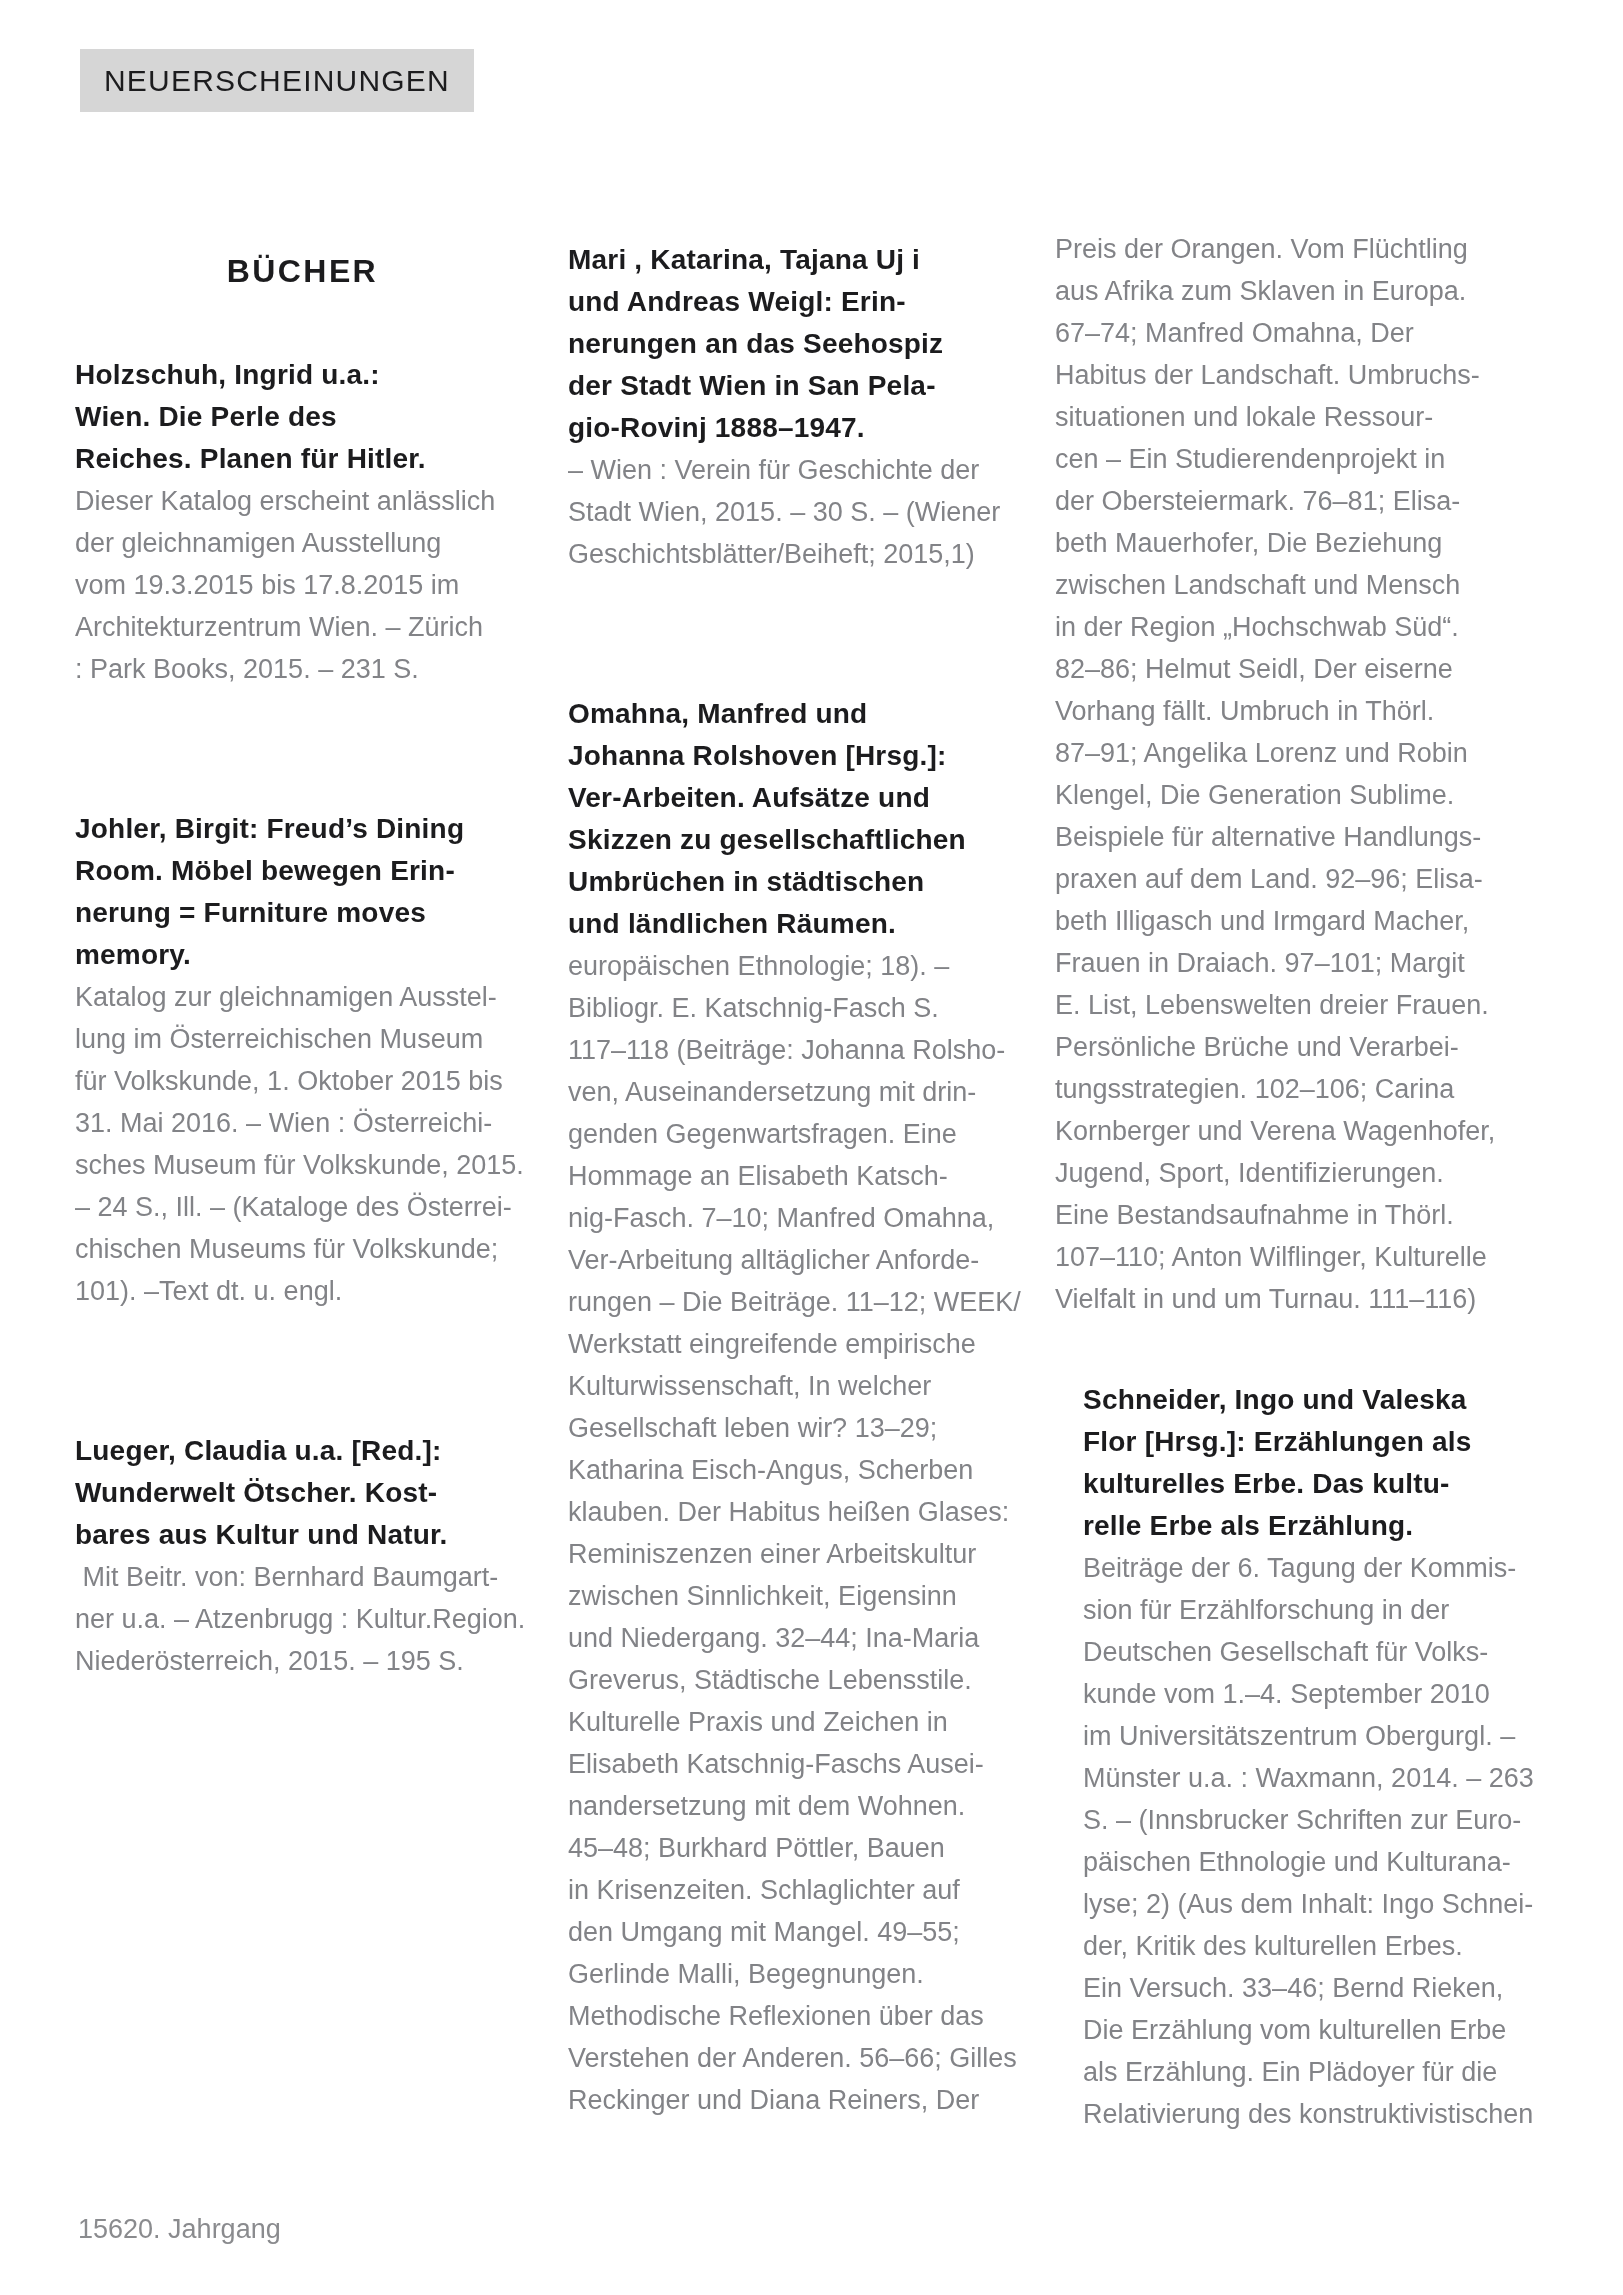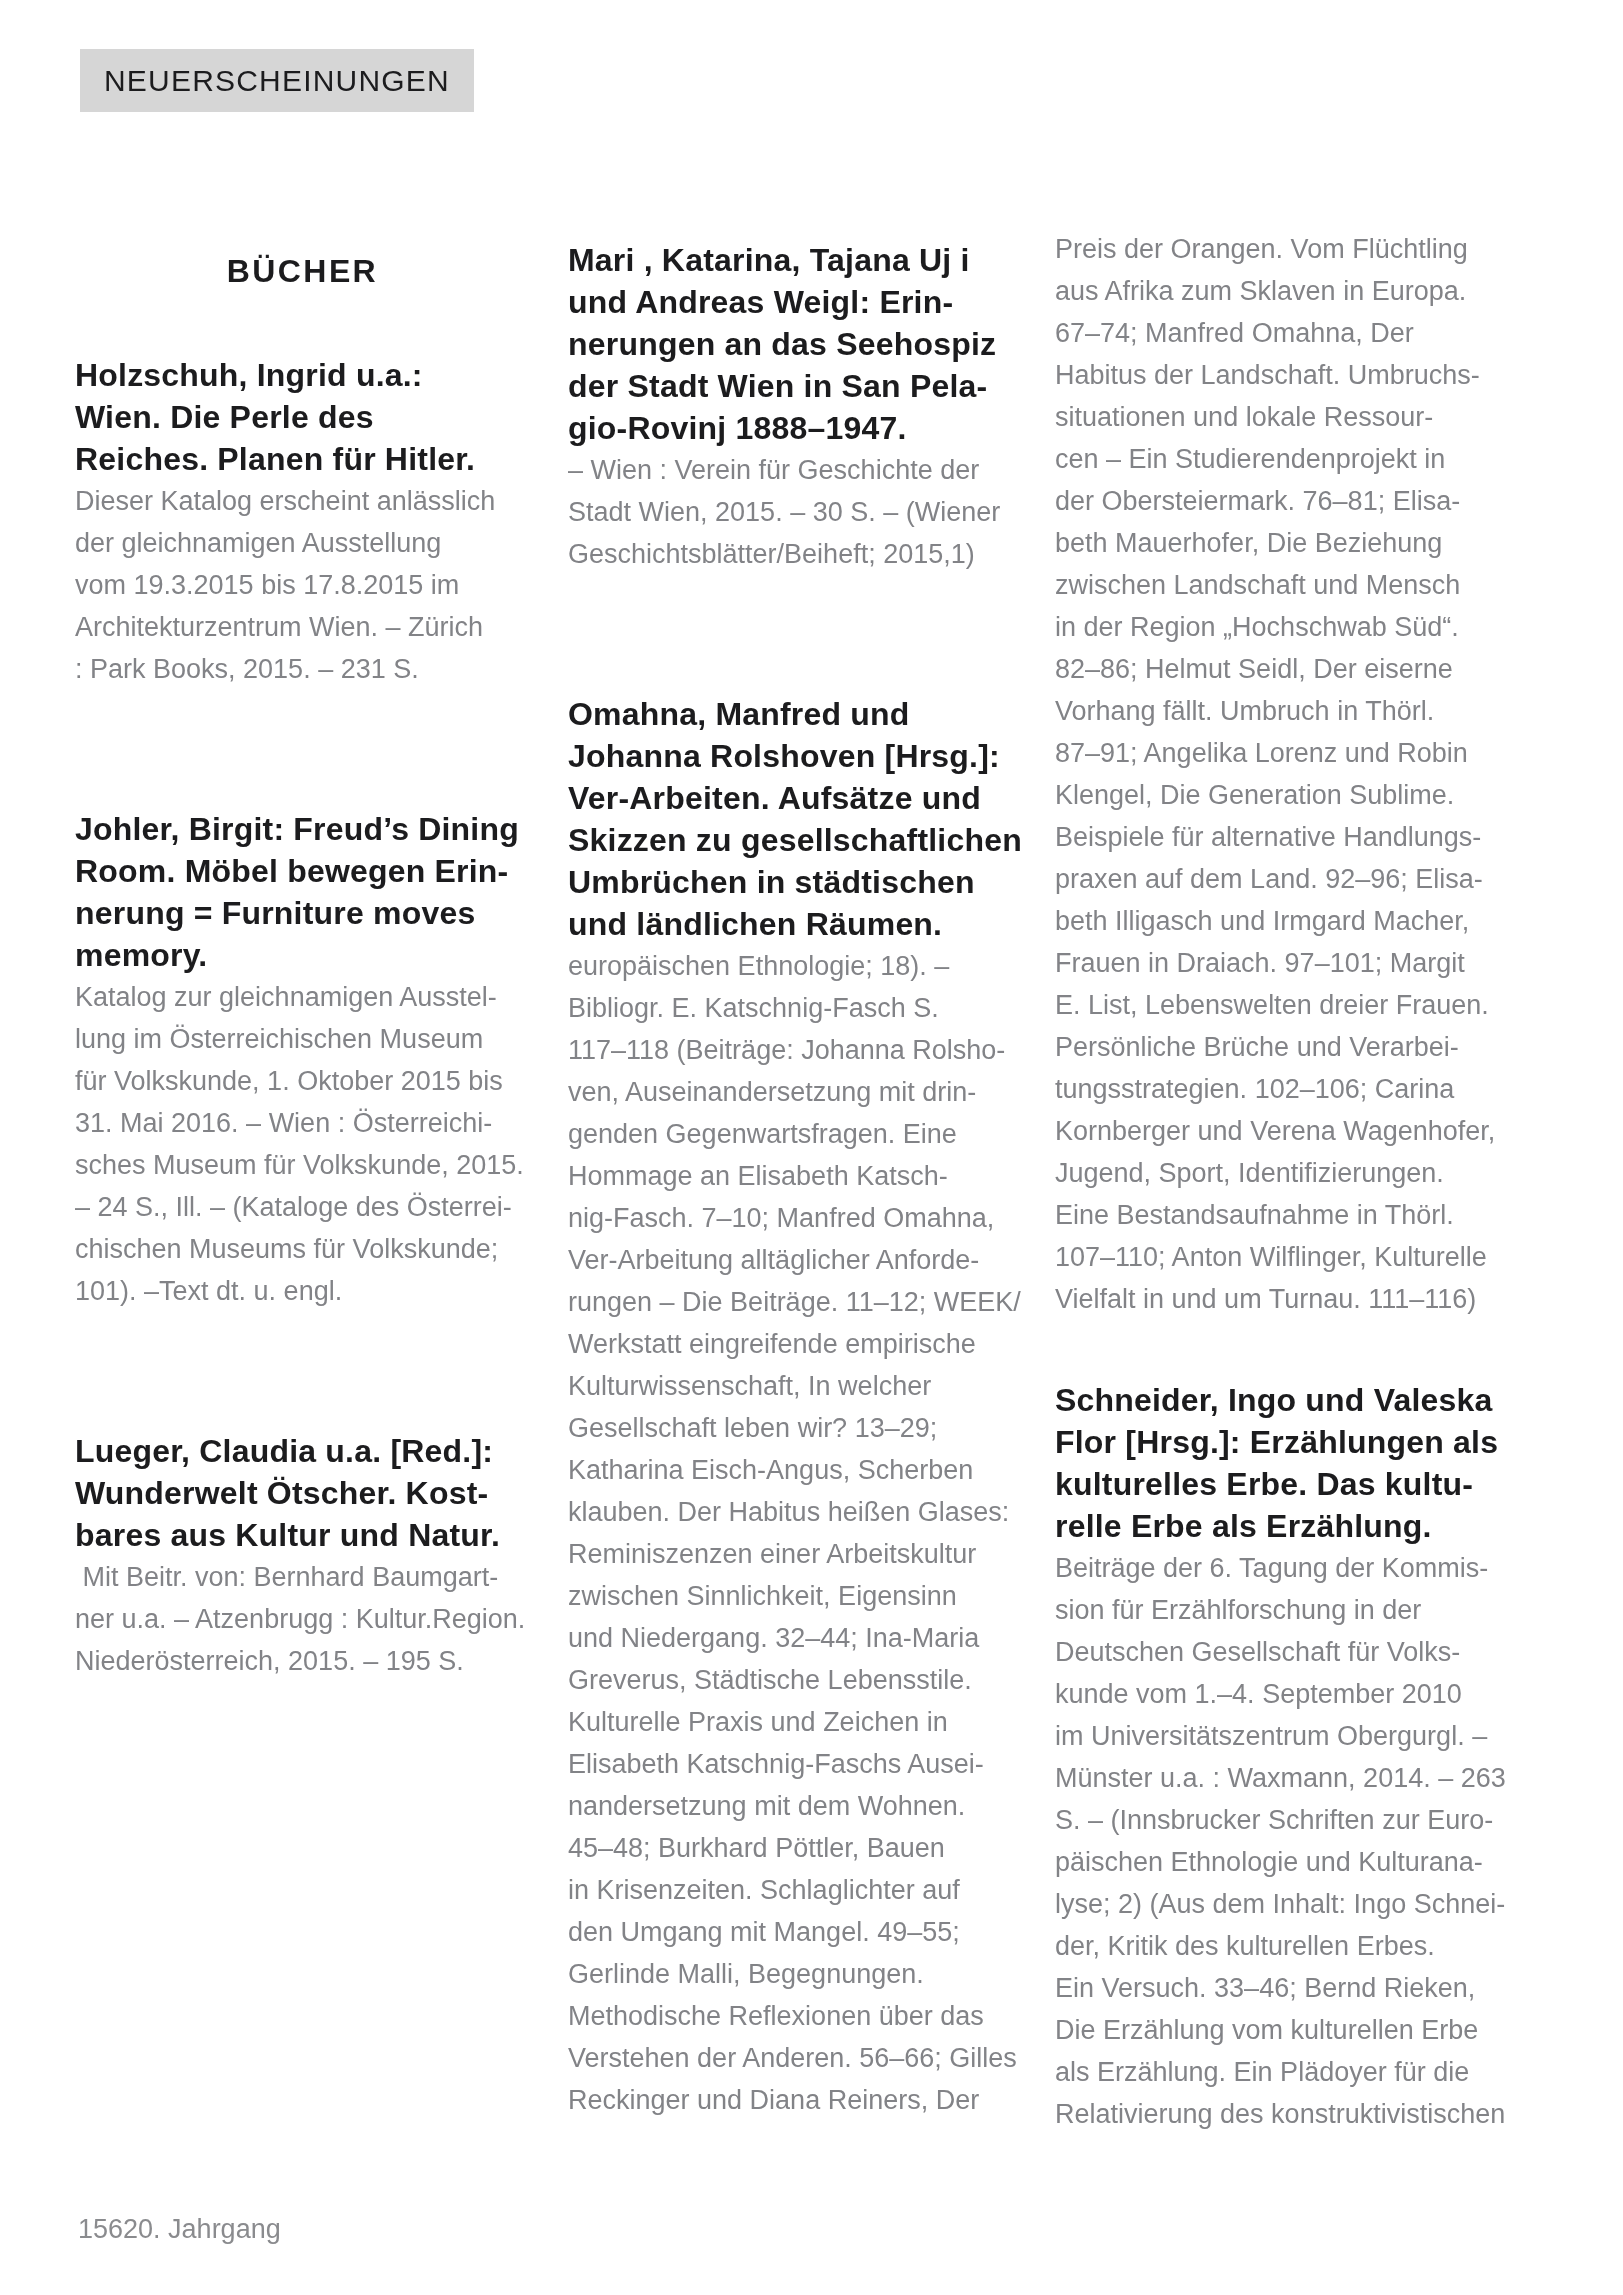--- a/index.html
+++ b/index.html
@@ -33,24 +33,24 @@
     margin: 11.4px 0 62px 0;
     text-align: center;
     font-size: 32px;
     font-weight: 700;
     letter-spacing: 2.4px;
     color: #1c1c1e;
     line-height: 42px;
     white-space: pre;
   }
   .entry { margin: 0 0 118px 0; }
-  .col-3 .entry { margin-bottom: 0; }
+  .col-3 .entry { margin-bottom: 0; margin-left: 28px; }
   .entry-title {
     margin: 0;
-    font-size: 32px;
+    font-size: 28px;
     font-weight: 700;
     line-height: 42px;
     letter-spacing: 0.2px;
     color: #1c1c1e;
     white-space: pre;
   }
   .entry-detail {
     margin: 0;
     font-size: 27px;
     font-weight: 400;

